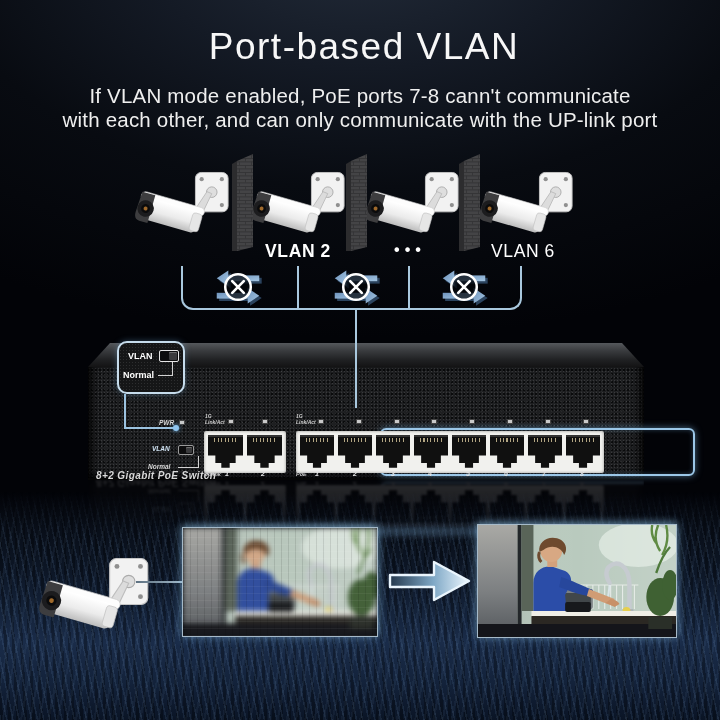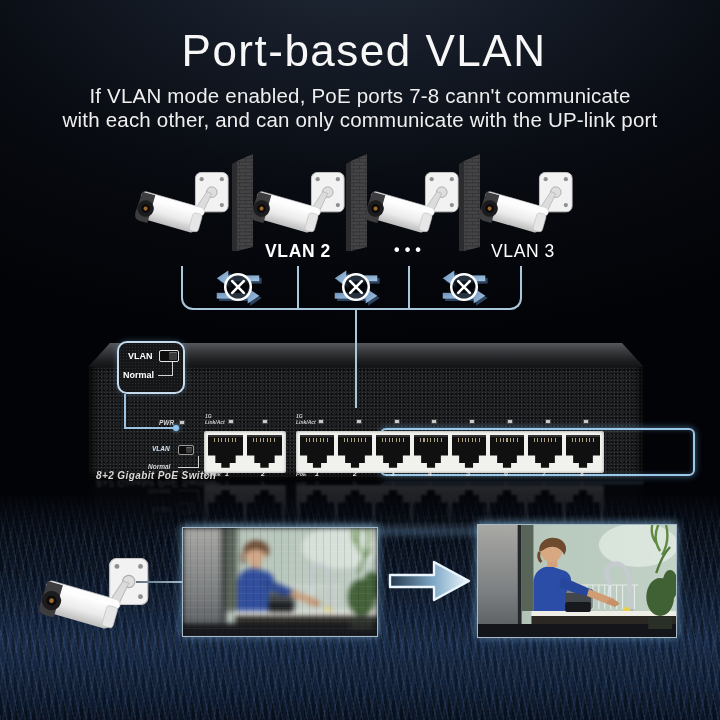--- a/index.html
+++ b/index.html
@@ -2,21 +2,21 @@
 <html><head>
 <meta charset="utf-8">
 <style>
   html,body{margin:0;padding:0;background:#000;}
   .stage{position:relative;width:720px;height:720px;overflow:hidden;
     font-family:"Liberation Sans",sans-serif;
     background:radial-gradient(95% 55% at 50% -8%, #232c3a 0%, #141a25 32%, #080b11 62%, #020307 100%);}
 
   
   .title{position:absolute;top:26px;left:8px;right:0;text-align:center;color:#f7f7f7;
-    font-size:44px;font-weight:400;letter-spacing:1.5px;}
+    font-size:37px;font-weight:400;letter-spacing:1.5px;}
   .subtitle{position:absolute;left:0;right:0;text-align:center;color:#efefef;
     font-size:20.5px;font-weight:400;letter-spacing:.2px;}
   .sub1{top:84px;} .sub2{top:108px;}
 
   
   .cam{position:absolute;width:96px;height:84px;}
   .cam-big{position:absolute;left:38px;top:552px;width:112px;height:96px;}
   .wall{position:absolute;top:150px;width:26px;height:102px;}
   .vlan-label{position:absolute;top:241px;width:104px;text-align:center;color:#fff;
     font-size:17.5px;font-weight:500;letter-spacing:.6px;}
@@ -266,21 +266,21 @@
     </svg>
   <svg class="wall" style="left:344px;">
       <use href="#sym-wall"></use>
     </svg>
   <svg class="wall" style="left:457px;">
       <use href="#sym-wall"></use>
     </svg>
 
   <div class="vlan-label" style="left:246px;font-weight:bold;">VLAN 2</div>
   <div class="vlan-label vlan-dots" style="left:358px;">•••</div>
-  <div class="vlan-label" style="left:471px;">VLAN 3</div>
+  <div class="vlan-label" style="left:471px;">VLAN 6</div>
 
   <div class="bracket"></div>
   <div class="mid-line" style="left:297px;"></div>
   <div class="mid-line" style="left:408px;"></div>
   <div class="drop-line"></div>
 
   <svg class="blocked" style="left:209px;">
       <use href="#sym-blocked"></use>
     </svg>
   <svg class="blocked" style="left:327px;">

